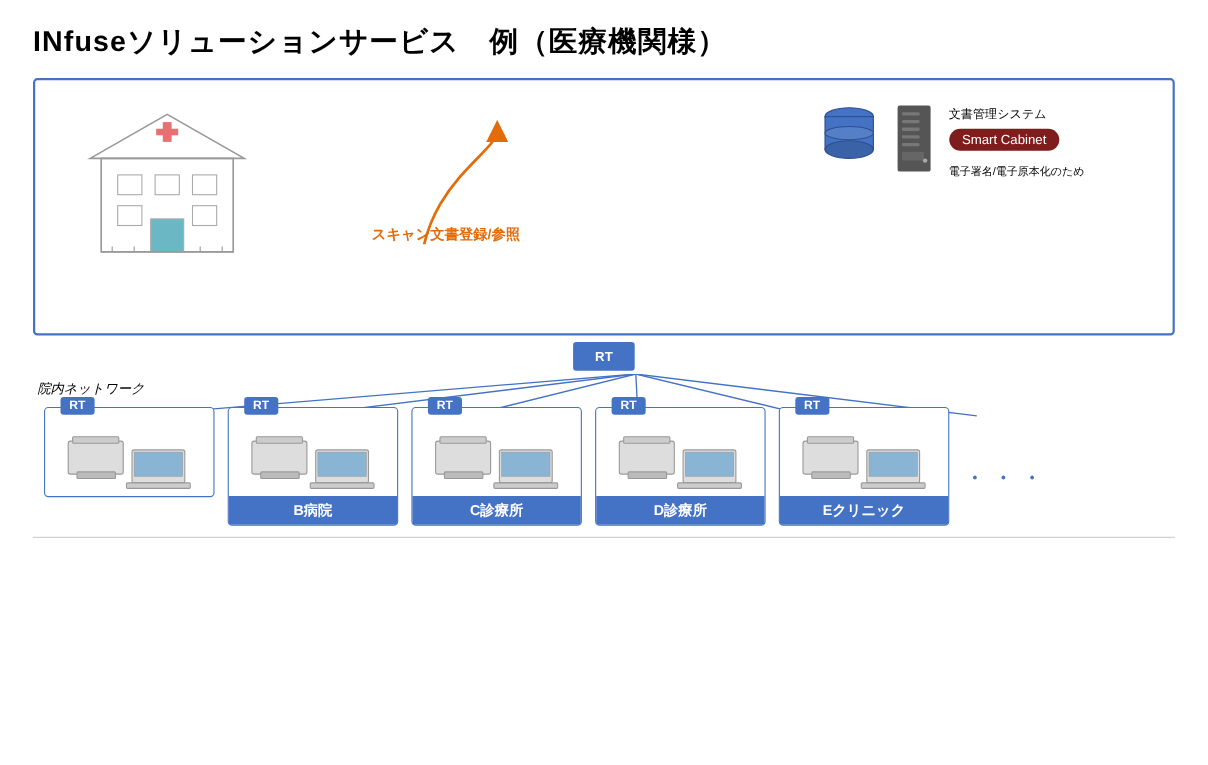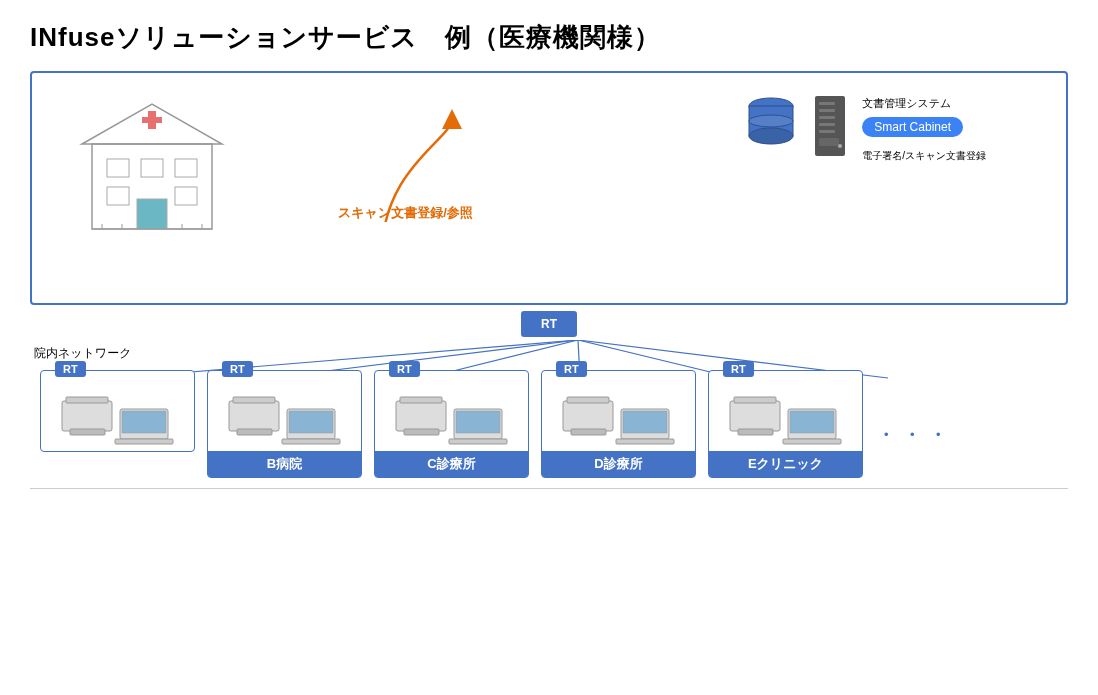--- a/index.html
+++ b/index.html
@@ -55,21 +55,21 @@
     .hospital-building {
       width: 200px;
       flex-shrink: 0;
       display: flex;
       align-items: center;
       justify-content: center;
       margin-top: 10px;
     }
 
     .smart-cabinet-badge {
-      background: #3b82f6;
+      background: #7f1d1d;
       color: #fff;
       font-size: 12px;
       border-radius: 12px;
       padding: 3px 12px;
       display: inline-block;
       margin-bottom: 4px;
     }
 
     
     .rt-box {
@@ -86,20 +86,21 @@
     .network-section {
       margin-top: 8px;
       position: relative;
     }
 
     .network-label {
       font-size: 12px;
       color: #000;
       margin-bottom: 8px;
       margin-left: 4px;
+      font-style: italic;
     }
 
     .nodes-row {
       display: flex;
       flex-direction: row;
       gap: 12px;
       align-items: flex-start;
       margin-left: 10px;
     }
 
@@ -254,21 +255,21 @@
               <rect x="12" y="36" width="16" height="3" fill="#777" rx="1"></rect>
 
               <rect x="12" y="44" width="20" height="8" fill="#666" rx="1"></rect>
               <circle cx="33" cy="52" r="2" fill="#aaa"></circle>
             </svg>
           </div>
 
           <div style="display:flex; flex-direction:column; align-items:flex-start; justify-content:flex-end; margin-left:10px; margin-top:2px;">
             <div style="font-size:11px; color:#000; margin-bottom:6px;">文書管理システム</div>
             <div class="smart-cabinet-badge">Smart Cabinet</div>
-            <div style="font-size:10px; color:#000; margin-top:8px; white-space:nowrap;">電子署名/スキャン文書登録</div>
+            <div style="font-size:10px; color:#000; margin-top:8px; white-space:nowrap;">電子署名/電子原本化のため</div>
           </div>
         </div>
 
         <div style="color:#e36c09; font-size:13px; font-weight:bold; margin-top:30px; margin-left:76px;">スキャン文書登録/参照</div>
 
       </div>
     </div>
   </div>
 
   <div class="central-rt-container">

